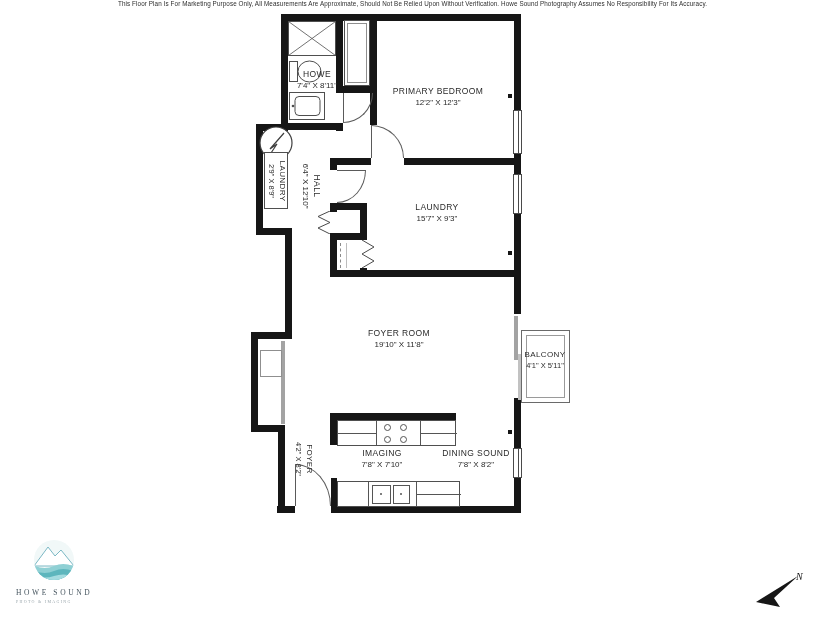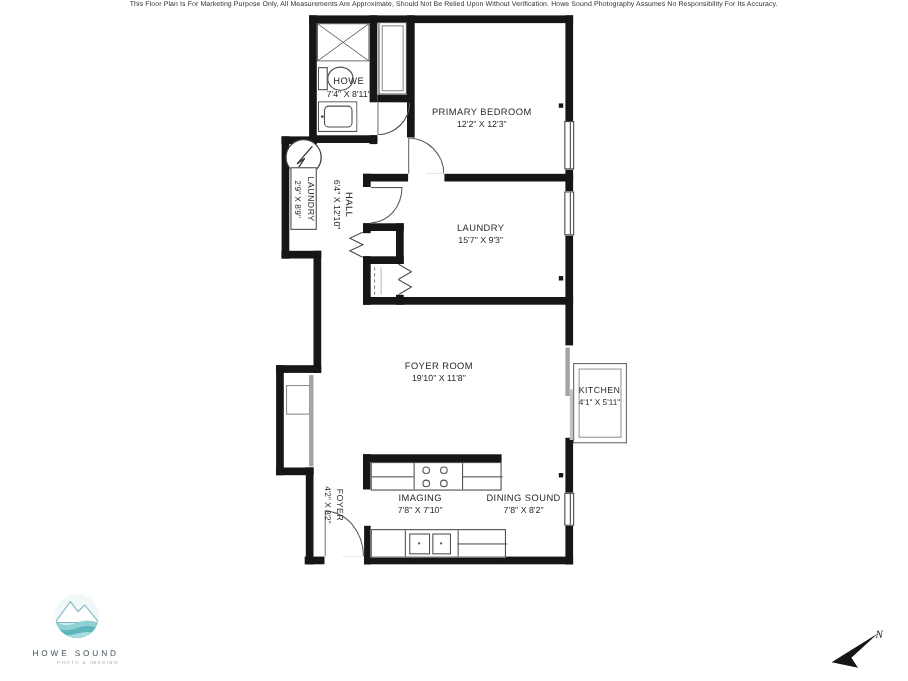--- a/index.html
+++ b/index.html
@@ -30,21 +30,21 @@
   .sinkbox{position:absolute;border:1px solid #555;background:#fff;box-sizing:border-box;}
   .sinkdot{position:absolute;width:2px;height:2px;background:#555;border-radius:50%;}
   #summary{position:absolute;left:0;right:0;top:547;text-align:center;color:#111;}
   #summary .l1{font-size:13px;font-weight:bold;line-height:16px;}
   #summary .l2{font-size:12.5px;line-height:15px;}
   #summary .l3{font-size:12.5px;line-height:15px;}
   .gap14{display:inline-block;width:14px;}
   .gap8{display:inline-block;width:8px;}
   #disclaimer{position:absolute;left:0;right:0;top:599;text-align:center;font-size:6.3px;
               color:#2e2e2e;letter-spacing:.1px;}
-  #logo{position:absolute;left:16px;top:539px;width:92px;text-align:right;}
+  #logo{position:absolute;left:16px;top:539px;width:92px;text-align:left;font-family:Liberation Serif, serif;}
   #logo .name{font-size:7.5px;letter-spacing:2.6px;color:#46555f;margin-top:3px;}
   #logo .sub{font-size:4px;letter-spacing:1.3px;color:#9aa6ac;margin-top:2px;}
   #compass{position:absolute;left:752px;top:567px;}
 </style>
 </head>
 <body>
 
 <div id="plan">
 
   <div class="wall" style="left:281px;top:14px;width:240px;height:7px;"></div>
@@ -171,42 +171,42 @@
     <div class="sinkbox" style="left:34px;top:3px;width:19px;height:19px;"></div>
     <div class="sinkbox" style="left:55px;top:3px;width:17px;height:19px;"></div>
     <div class="sinkdot" style="left:42px;top:11px;"></div>
     <div class="sinkdot" style="left:62px;top:11px;"></div>
   </div>
 
   <div class="room-label" style="left:317px;top:80px;">
     <div class="rn">HOWE</div>
     <div class="rd">7'4" X 8'11"</div>
   </div>
-  <div class="room-label" style="left:438px;top:108px;">
+  <div class="room-label" style="left:438px;top:97px;">
     <div class="rn">PRIMARY BEDROOM</div>
     <div class="rd">12'2" X 12'3"</div>
   </div>
   <div class="room-label rot small" style="left:276px;top:181px;">
     <div class="rn">LAUNDRY</div>
     <div class="rd">2'9" X 8'9"</div>
   </div>
   <div class="room-label rot" style="left:311px;top:186px;">
     <div class="rn">HALL</div>
     <div class="rd">6'4" X 12'10"</div>
   </div>
   <div class="room-label" style="left:437px;top:213px;">
     <div class="rn">LAUNDRY</div>
     <div class="rd">15'7" X 9'3"</div>
   </div>
   <div class="room-label" style="left:399px;top:339px;">
     <div class="rn">FOYER ROOM</div>
     <div class="rd">19'10" X 11'8"</div>
   </div>
   <div class="room-label small" style="left:545px;top:361px;">
-    <div class="rn">KITCHEN</div>
+    <div class="rn">BALCONY</div>
     <div class="rd">4'1" X 5'11"</div>
   </div>
   <div class="room-label" style="left:382px;top:459px;">
     <div class="rn">IMAGING</div>
     <div class="rd">7'8" X 7'10"</div>
   </div>
   <div class="room-label" style="left:476px;top:459px;">
     <div class="rn">DINING SOUND</div>
     <div class="rd">7'8" X 8'2"</div>
   </div>

